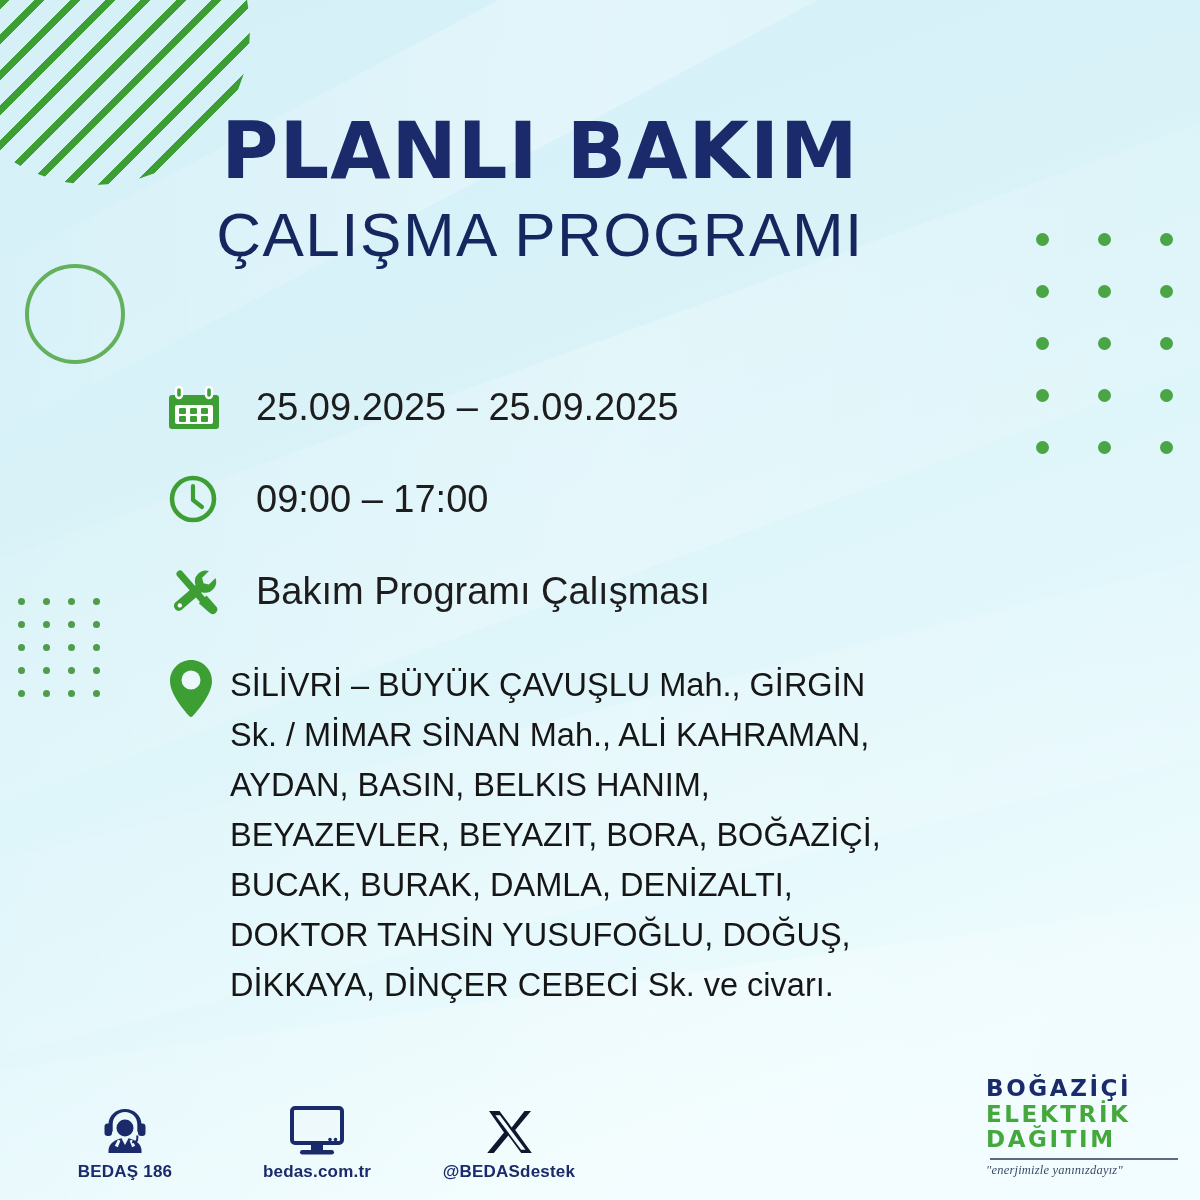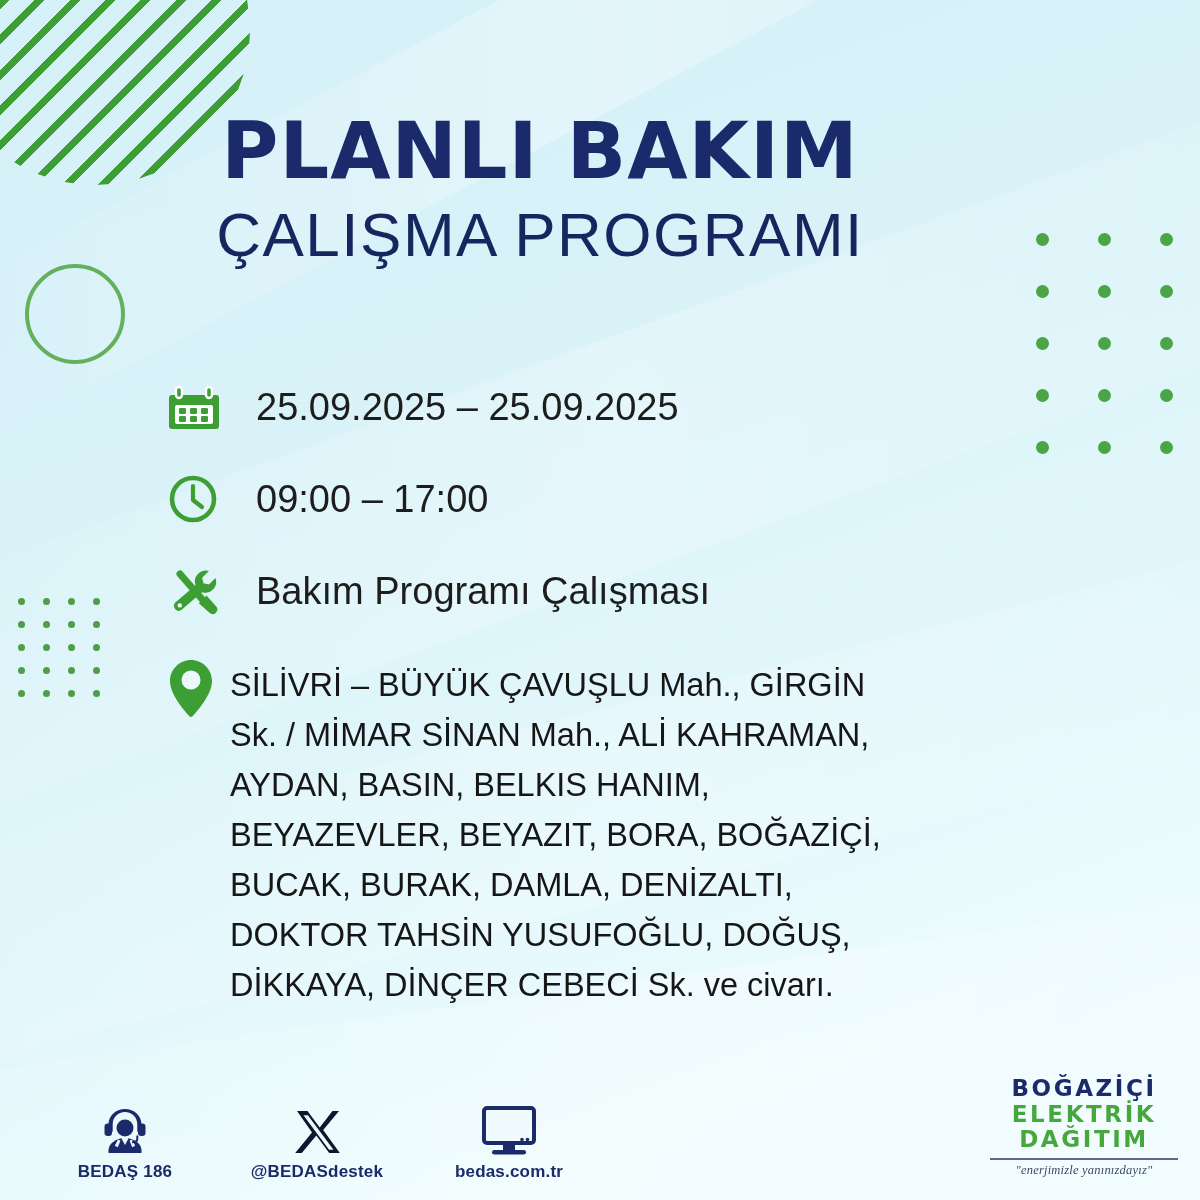--- a/index.html
+++ b/index.html
@@ -181,21 +181,20 @@
     color: #1b2a6b;
     letter-spacing: .2px;
     white-space: nowrap;
   }
 
   
   .brand {
     position: absolute;
     right: 18px; bottom: 22px;
     width: 196px;
-    text-align: center;
   }
   .brand .l1, .brand .l2, .brand .l3 {
     font-family: "DejaVu Sans", sans-serif;
     font-weight: 700;
     font-size: 23px;
     letter-spacing: 2.6px;
     line-height: 1.12;
   }
   .brand .l1 { color: #1b2a6b; }
   .brand .l2, .brand .l3 { color: #45a83c; }
@@ -359,41 +358,41 @@
           <path d="M22 37.5l-3.2 6.2 3 1.6 2.6-6.5z" fill="#eef9fc"></path>
           <path d="M36 37.5l3.2 6.2-3 1.6-2.6-6.5z" fill="#eef9fc"></path>
           <path d="M41.3 33.5v3.2c0 2.6-2.4 3.6-5.3 3.6" fill="none" stroke="#1b2a6b" stroke-width="2"></path>
         </svg>
       </span>
       <div class="clabel">BEDAŞ 186</div>
     </div>
 
     <div class="contact">
       <span class="glyph">
-        <svg width="52" height="54" viewBox="0 0 52 54">
-          <path d="M6 5h10.5l12.2 16.4L41.5 5H48L32.2 24.1 48.8 47H38.2L25.3 29.6 10.8 47H4.2L21 26.6 6 5zm6.4 4.2l25.7 34.6h4.4L16.9 9.2h-4.5z" fill="#10162e"></path>
-        </svg>
-      </span>
-      <div class="clabel">@BEDASdestek</div>
-    </div>
-
-    <div class="contact">
-      <span class="glyph">
         <svg width="62" height="56" viewBox="0 0 62 56">
           <rect x="6" y="4" width="50" height="35" rx="3" fill="none" stroke="#1b2a6b" stroke-width="4"></rect>
           <rect x="11" y="9" width="40" height="23" fill="#eef9fc"></rect>
           <circle cx="44" cy="35.5" r="1.8" fill="#1b2a6b"></circle>
           <circle cx="49.5" cy="35.5" r="1.8" fill="#1b2a6b"></circle>
           <rect x="25" y="39" width="12" height="7" fill="#1b2a6b"></rect>
           <rect x="14" y="46" width="34" height="4.6" rx="2.3" fill="#1b2a6b"></rect>
         </svg>
       </span>
       <div class="clabel">bedas.com.tr</div>
     </div>
 
+    <div class="contact">
+      <span class="glyph">
+        <svg width="52" height="54" viewBox="0 0 52 54">
+          <path d="M6 5h10.5l12.2 16.4L41.5 5H48L32.2 24.1 48.8 47H38.2L25.3 29.6 10.8 47H4.2L21 26.6 6 5zm6.4 4.2l25.7 34.6h4.4L16.9 9.2h-4.5z" fill="#10162e"></path>
+        </svg>
+      </span>
+      <div class="clabel">@BEDASdestek</div>
+    </div>
+
   </div>
 
   <div class="brand">
     <div class="l1">BOĞAZİÇİ</div>
     <div class="l2">ELEKTRİK</div>
     <div class="l3">DAĞITIM</div>
     <div class="rule"></div>
     <div class="tag">"enerjimizle yanınızdayız"</div>
   </div>
 

